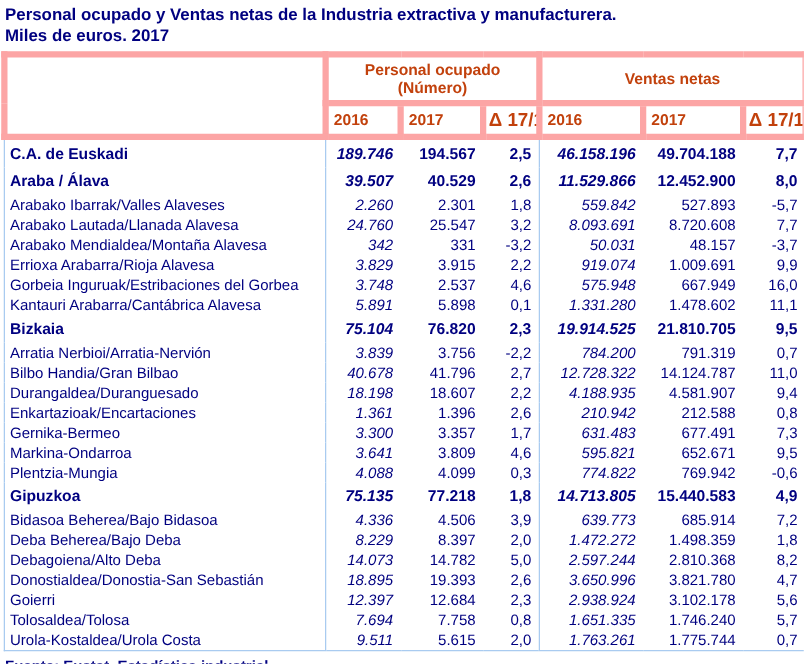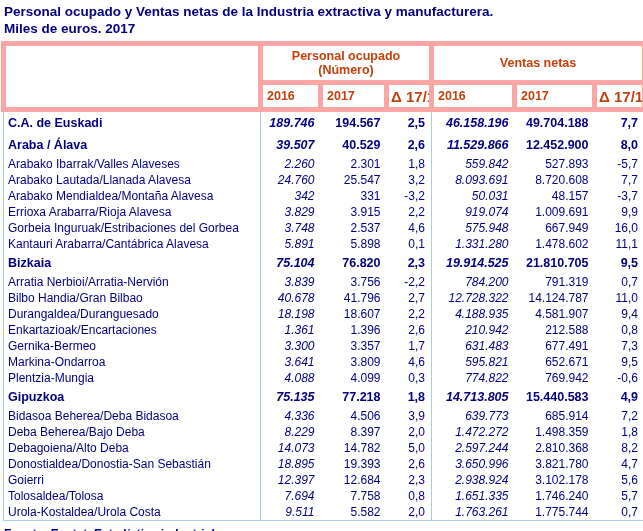--- a/index.html
+++ b/index.html
@@ -274,21 +274,21 @@
       <tr class="bold-row">
         <td class="region">Gipuzkoa</td>
         <td class="num group-start">75.135</td>
         <td class="num">77.218</td>
         <td class="num">1,8</td>
         <td class="num group-start">14.713.805</td>
         <td class="num">15.440.583</td>
         <td class="num">4,9</td>
       </tr>
       <tr>
-        <td class="region">Bidasoa Beherea/Deba Bidasoa</td>
+        <td class="region">Bidasoa Beherea/Bajo Bidasoa</td>
         <td class="num group-start">4.336</td>
         <td class="num">4.506</td>
         <td class="num">3,9</td>
         <td class="num group-start">639.773</td>
         <td class="num">685.914</td>
         <td class="num">7,2</td>
       </tr>
       <tr>
         <td class="region">Deba Beherea/Bajo Deba</td>
         <td class="num group-start">8.229</td>
@@ -330,21 +330,21 @@
         <td class="num group-start">7.694</td>
         <td class="num">7.758</td>
         <td class="num">0,8</td>
         <td class="num group-start">1.651.335</td>
         <td class="num">1.746.240</td>
         <td class="num">5,7</td>
       </tr>
       <tr>
         <td class="region">Urola-Kostaldea/Urola Costa</td>
         <td class="num group-start">9.511</td>
-        <td class="num">5.582</td>
+        <td class="num">5.615</td>
         <td class="num">2,0</td>
         <td class="num group-start">1.763.261</td>
         <td class="num">1.775.744</td>
         <td class="num">0,7</td>
       </tr>
     </tbody>
 </table>
 
 <div class="footer-block">
   <span class="source-note">Fuente: Eustat. Estadística industrial</span>

